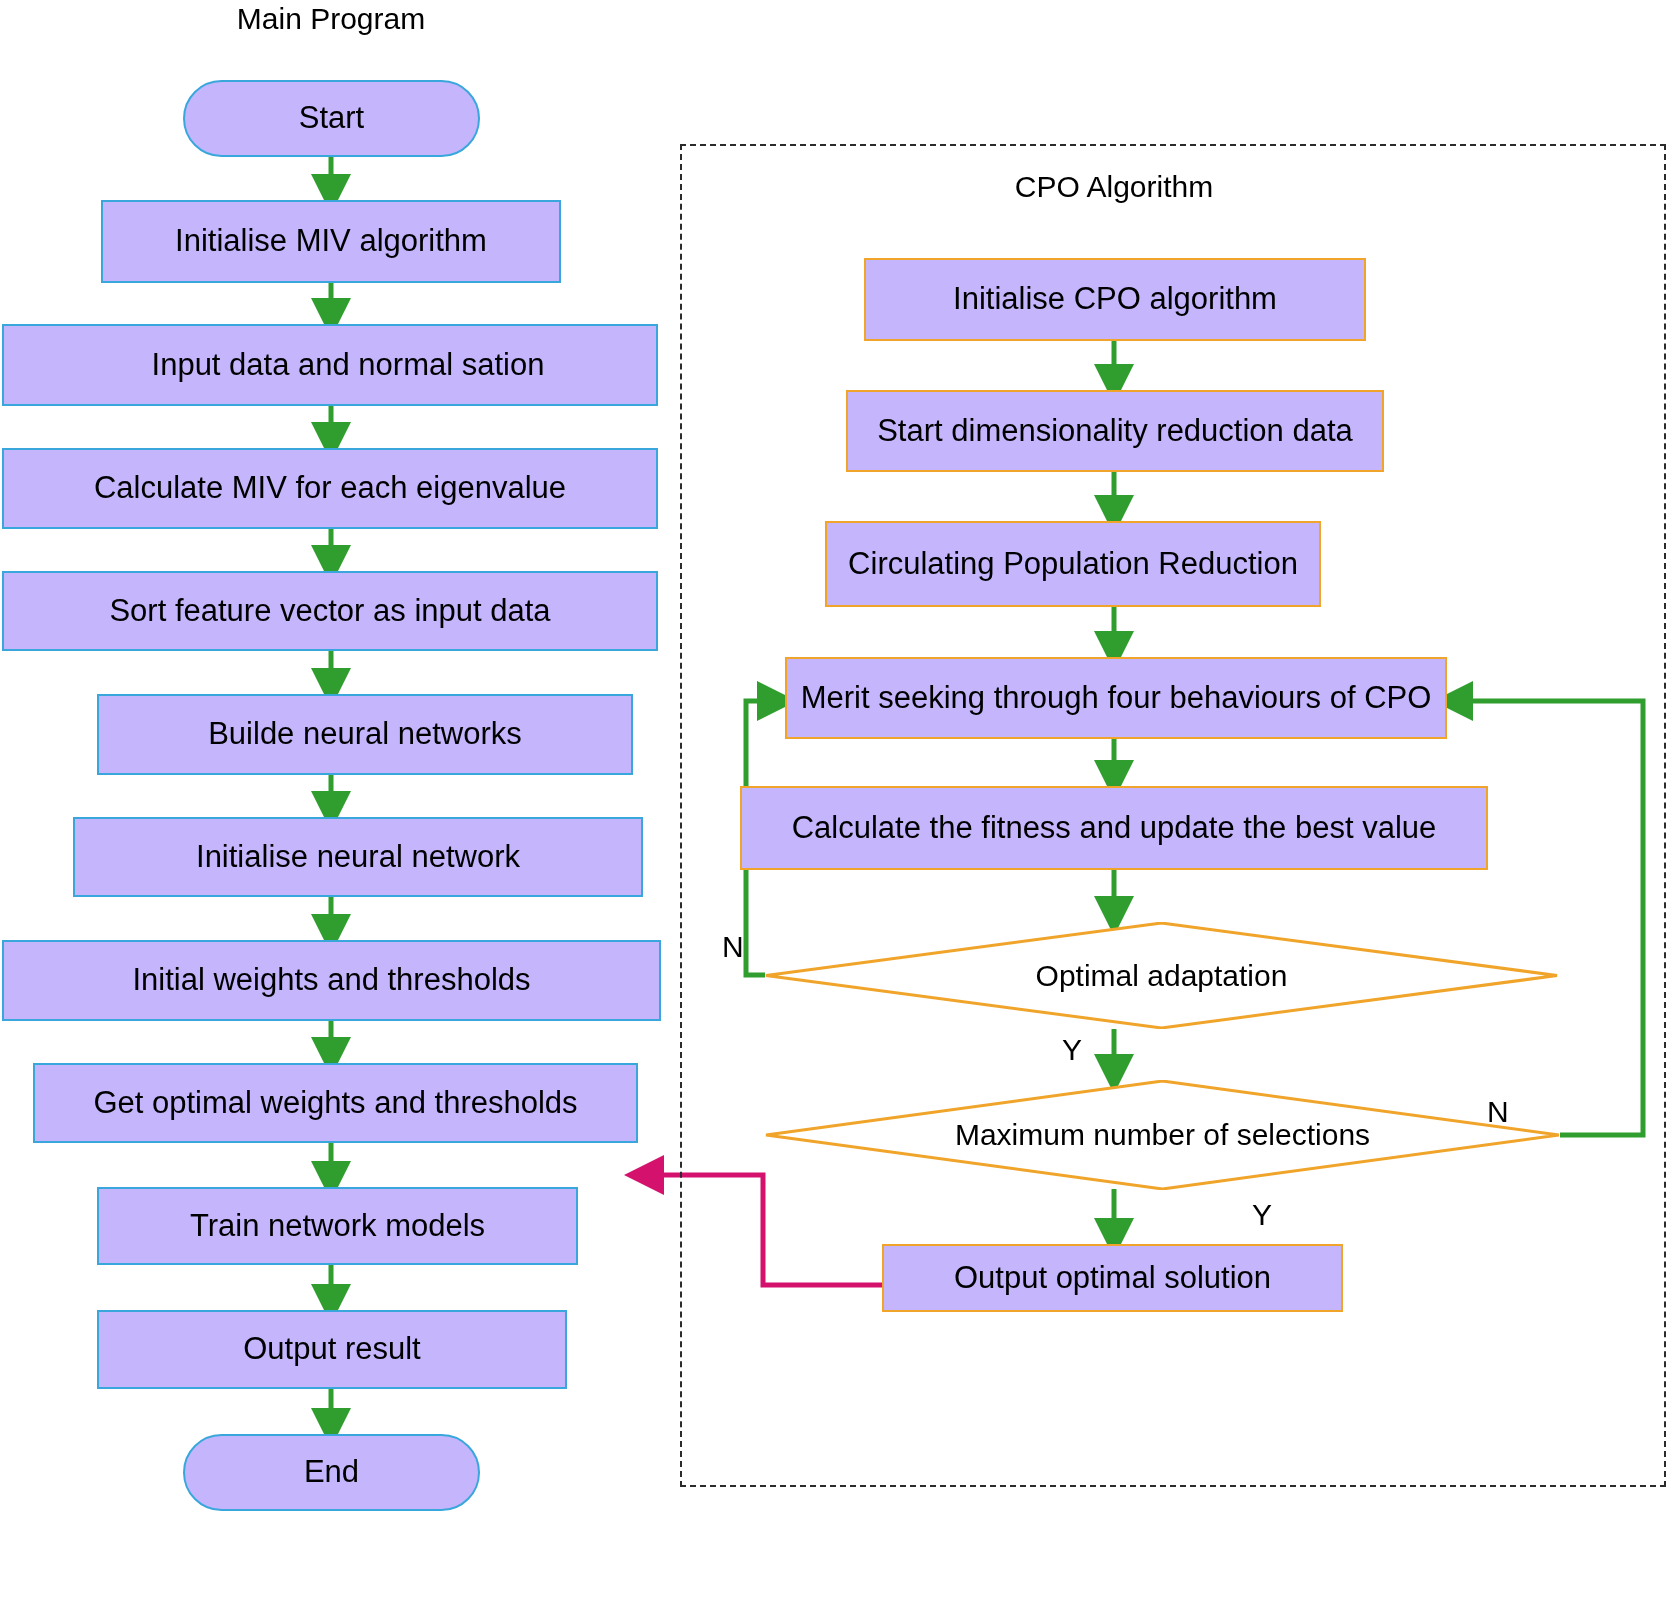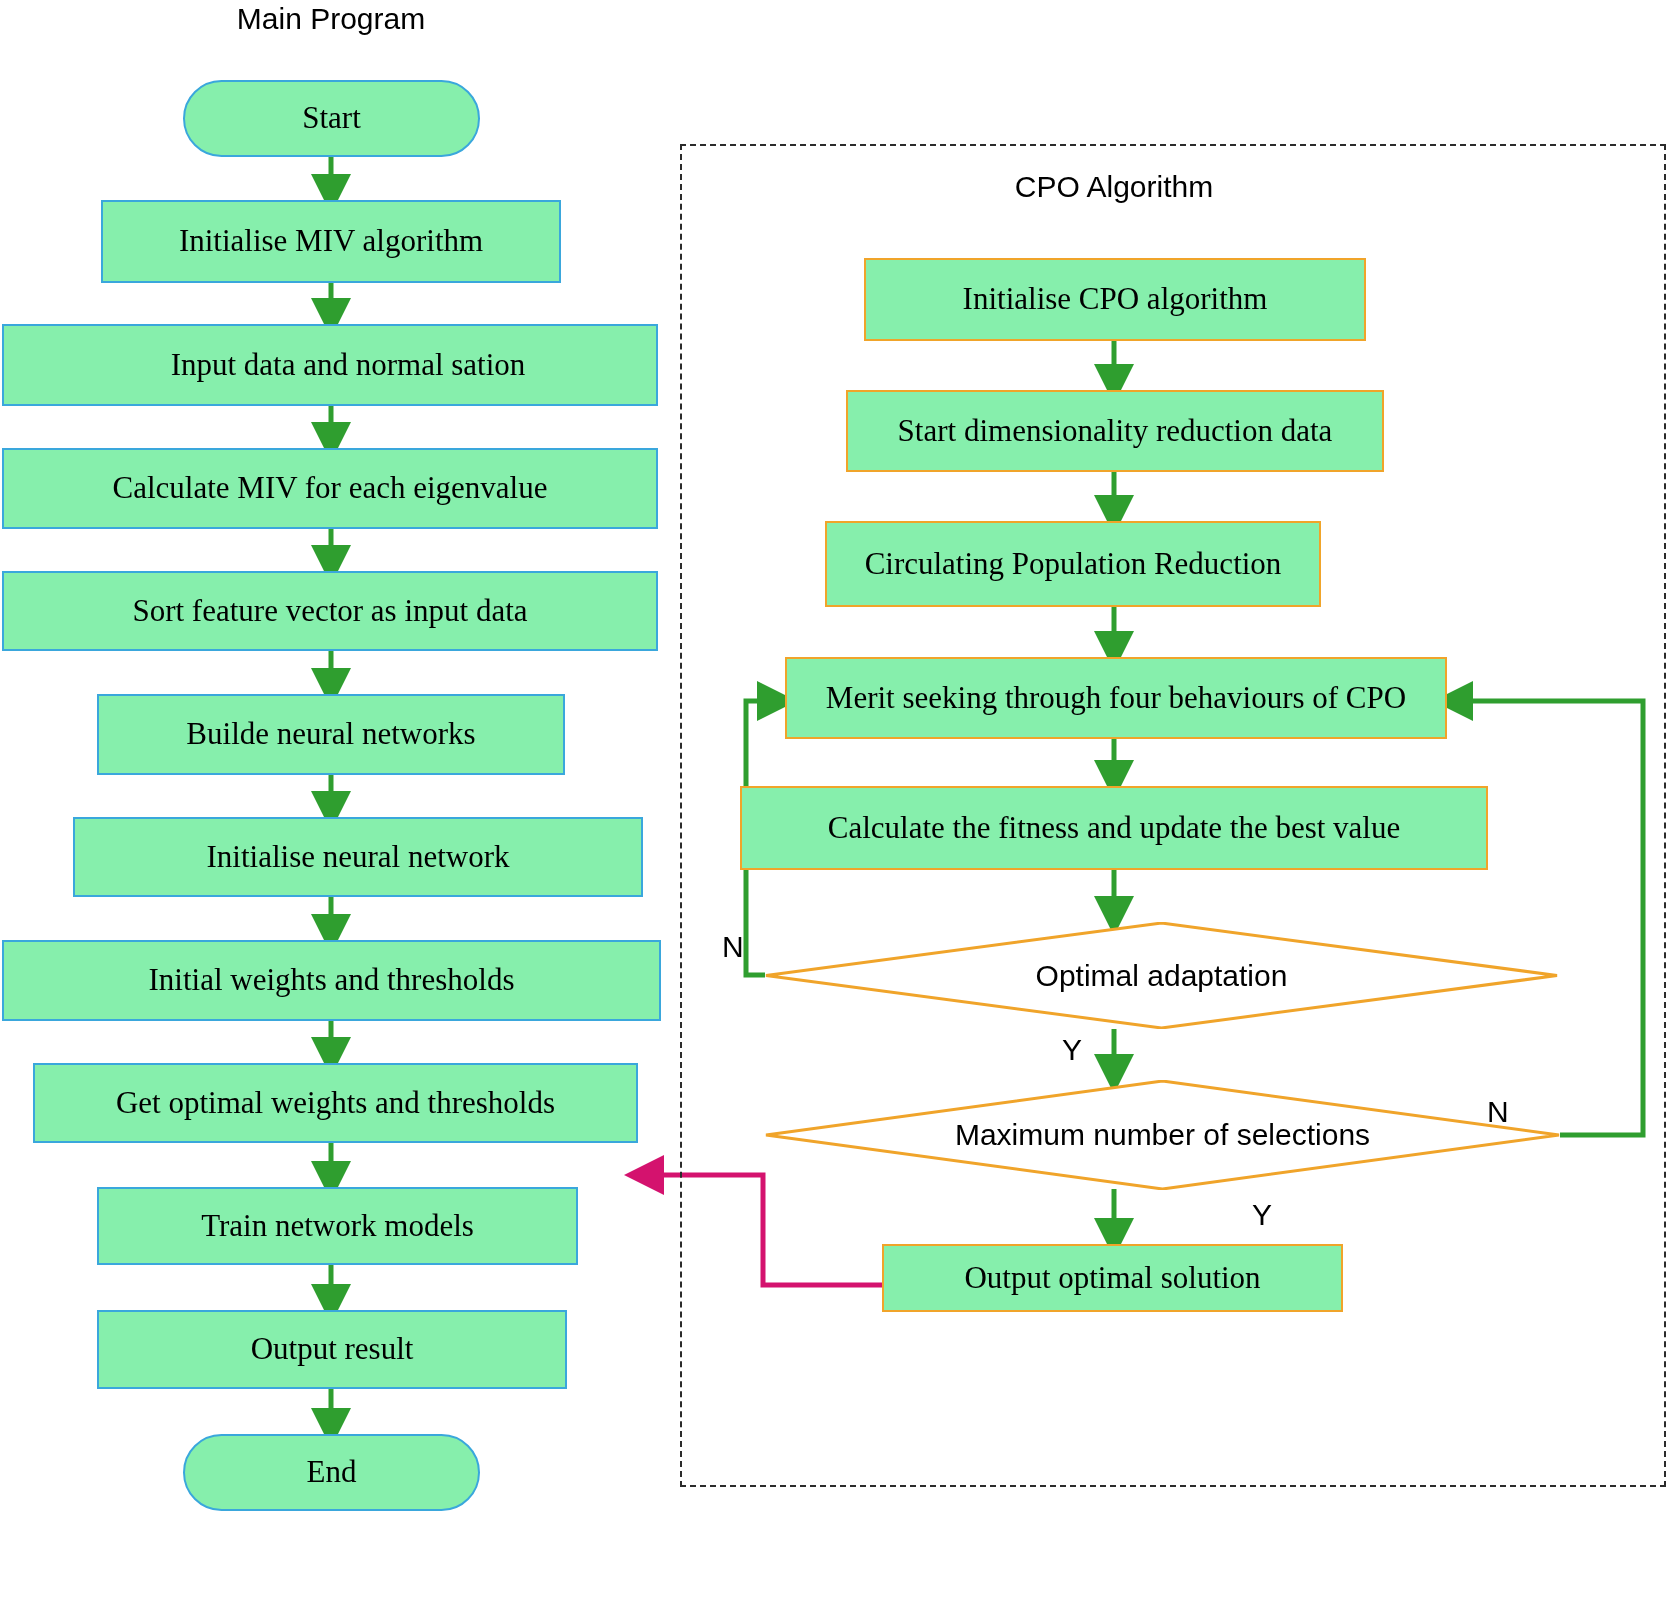--- a/index.html
+++ b/index.html
@@ -26,24 +26,23 @@
     height: 1614px;
     pointer-events: none;
   }
   .node {
     position: absolute;
     box-sizing: border-box;
     display: flex;
     align-items: center;
     justify-content: center;
     text-align: center;
-    background: #86efac;
+    background: #c4b5fd;
     line-height: 1.12;
     z-index: 3;
-    font-family: Liberation Serif, serif;
   }
   .node-blue {
     border: 2px solid #3aa7dc;
   }
   .node-orange {
     border: 2px solid #f0a42a;
   }
   .node-cap {
     border: 2px solid #3aa7dc;
     border-radius: 999px;
@@ -154,21 +153,21 @@
   </div>
 
   <div class="node node-blue" style="left:2px; top:448px; width:656px; height:81px; font-size:31px;">
     <span class="node-label">Calculate MIV for each eigenvalue</span>
   </div>
 
   <div class="node node-blue" style="left:2px; top:571px; width:656px; height:80px; font-size:31px;">
     <span class="node-label">Sort feature vector as input data</span>
   </div>
 
-  <div class="node node-blue" style="left:97px; top:694px; width:468px; height:81px; font-size:31px;">
+  <div class="node node-blue" style="left:97px; top:694px; width:536px; height:81px; font-size:31px;">
     <span class="node-label">Builde neural networks</span>
   </div>
 
   <div class="node node-blue" style="left:73px; top:817px; width:570px; height:80px; font-size:31px;">
     <span class="node-label">Initialise neural network</span>
   </div>
 
   <div class="node node-blue" style="left:2px; top:940px; width:659px; height:81px; font-size:31px;">
     <span class="node-label">Initial weights and thresholds</span>
   </div>

